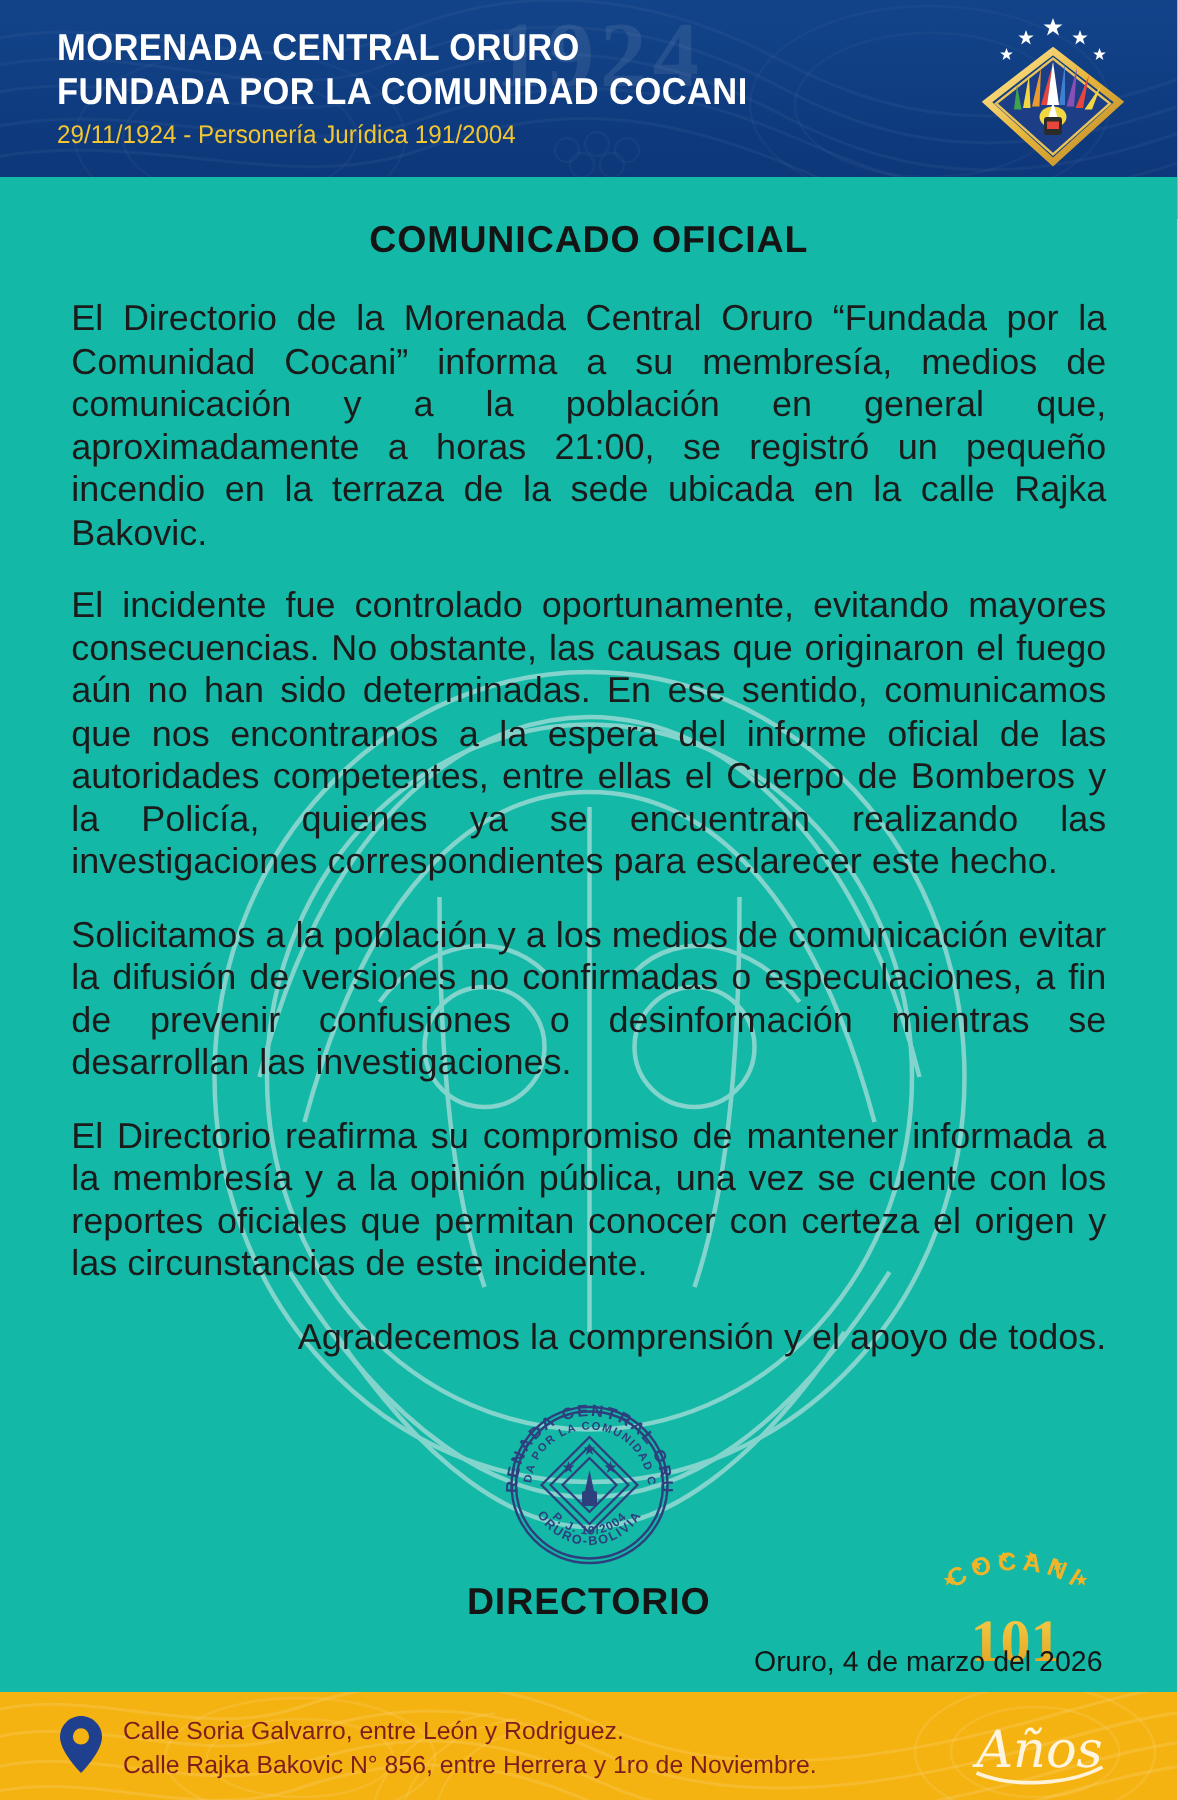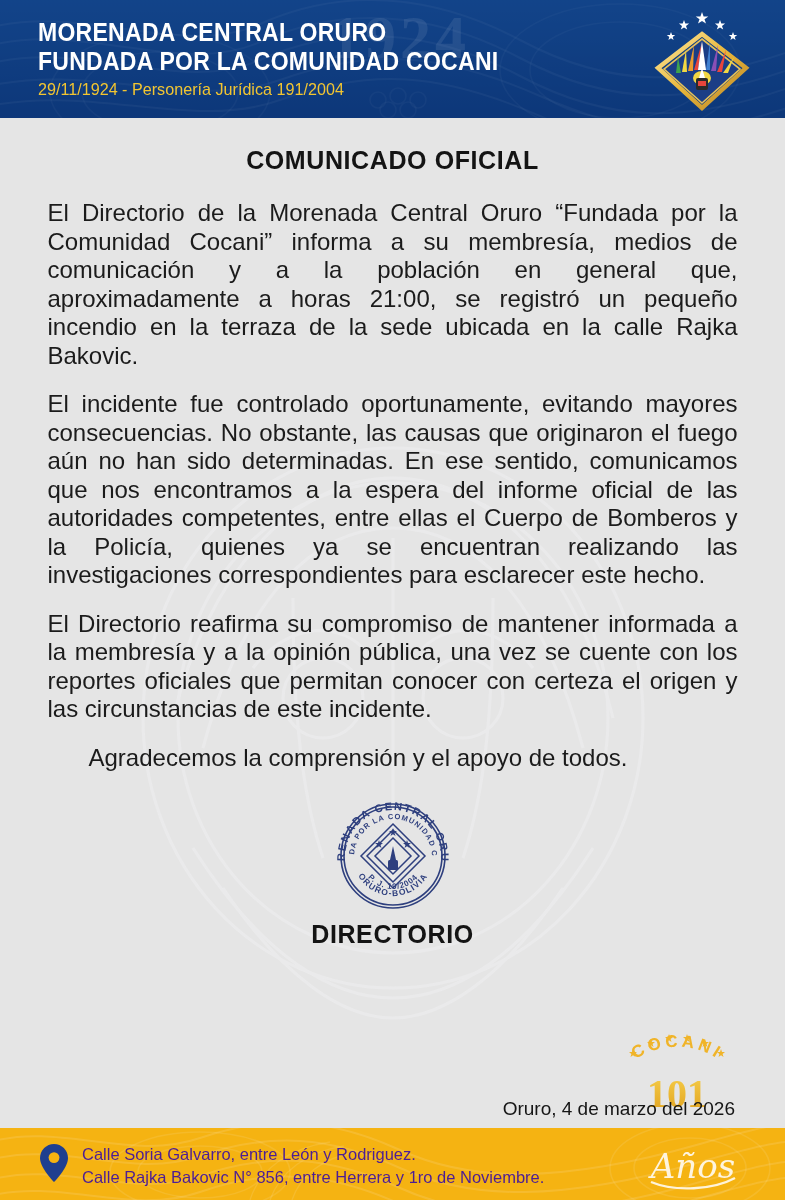--- a/index.html
+++ b/index.html
@@ -91,21 +91,21 @@
     z-index: 5;
   }
 
   
   .sheet {
     position: absolute;
     left: 0;
     top: 118px;
     width: 785px;
     height: 1010px;
-    background: #e5e5e5;
+    background: #14b8a6;
     overflow: hidden;
   }
   .watermark {
     position: absolute;
     left: 50%;
     top: 300px;
     width: 680px;
     height: 700px;
     transform: translateX(-50%);
     opacity: 0.5;
@@ -131,21 +131,21 @@
   }
   .body-copy p {
     margin: 0 0 20px 0;
     font-size: 24px;
     line-height: 28.5px;
     color: #1b1b1b;
     text-align: justify;
     text-justify: inter-word;
   }
   .body-copy p:last-child {
-    text-align: left;
+    text-align: right;
     margin-left: 41px;
   }
 
   
   .sign-block {
     position: relative;
     margin-top: 18px;
     text-align: center;
     z-index: 2;
   }
@@ -209,21 +209,21 @@
   }
   .ft-address {
     position: absolute;
     left: 82px;
     top: 15px;
     z-index: 3;
   }
   .ft-address div {
     font-size: 16.5px;
     line-height: 23px;
-    color: #4c1d95;
+    color: #7f1d1d;
     white-space: nowrap;
   }
   .ft-anos {
     position: absolute;
     right: 34px;
     top: 10px;
     width: 116px;
     height: 54px;
     z-index: 3;
   }
@@ -328,20 +328,21 @@
       <path d="M200,250 C230,210 280,200 310,230"></path>
       <path d="M480,250 C450,210 400,200 370,230"></path>
     </g>
   </svg>
 
   <h1 class="doc-title">COMUNICADO OFICIAL</h1>
 
   <div class="body-copy">
     <p>El Directorio de la Morenada Central Oruro “Fundada por la Comunidad Cocani” informa a su membresía, medios de comunicación y a la población en general que, aproximadamente a horas 21:00, se registró un pequeño incendio en la terraza de la sede ubicada en la calle Rajka Bakovic.</p>
     <p>El incidente fue controlado oportunamente, evitando mayores consecuencias. No obstante, las causas que originaron el fuego aún no han sido determinadas. En ese sentido, comunicamos que nos encontramos a la espera del informe oficial de las autoridades competentes, entre ellas el Cuerpo de Bomberos y la Policía, quienes ya se encuentran realizando las investigaciones correspondientes para esclarecer este hecho.</p>
+    <p>Solicitamos a la población y a los medios de comunicación evitar la difusión de versiones no confirmadas o especulaciones, a fin de prevenir confusiones o desinformación mientras se desarrollan las investigaciones.</p>
     <p>El Directorio reafirma su compromiso de mantener informada a la membresía y a la opinión pública, una vez se cuente con los reportes oficiales que permitan conocer con certeza el origen y las circunstancias de este incidente.</p>
     <p>Agradecemos la comprensión y el apoyo de todos.</p>
   </div>
 
   <div class="sign-block">
     <svg class="seal" viewBox="0 0 132 124">
       <defs>
         <path id="arcTop" d="M 18,66 A 48,48 0 0 1 114,66"></path>
         <path id="arcTop2" d="M 27,66 A 39,39 0 0 1 105,66"></path>
         <path id="arcBot" d="M 26,64 A 40,40 0 0 0 106,64"></path>

